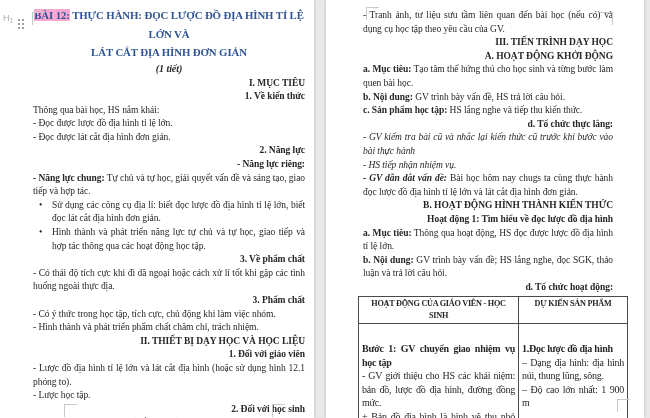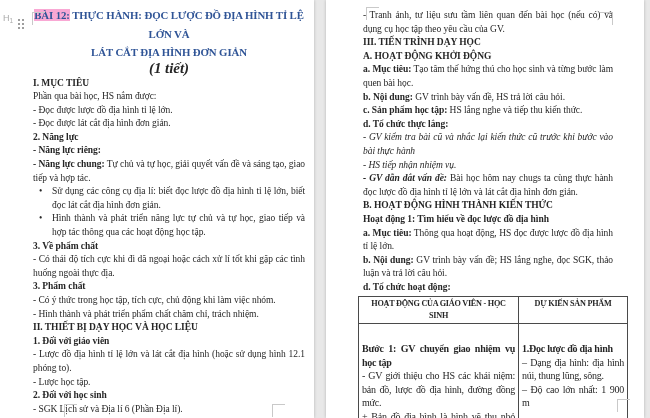--- a/index.html
+++ b/index.html
@@ -15,27 +15,27 @@
   
   .content{position:absolute;font-size:9.5px;line-height:13.6px;
            letter-spacing:-0.05px;text-align:justify;}
   #content1{left:37px;top:6px;width:272px;}   
   #content2{left:37px;top:9px;width:250px;}
 
   .ln{margin:0;}
   .b{font-weight:bold;}
   .i{font-style:italic;}
   .bi{font-weight:bold;font-style:italic;}
-  .hd{font-weight:bold;text-align:left;}
+  .hd{font-weight:bold;text-align:right;}
 
   .title{color:#2f5496;font-weight:bold;text-align:center;
          font-size:10.8px;line-height:18.5px;letter-spacing:-0.1px;}
   .title .hl{background:#f9a8d4;}
   .subtitle{font-weight:bold;font-style:italic;text-align:center;
-            font-size:15px;line-height:13px;margin-bottom:2px;}
+            font-size:10px;line-height:13px;margin-bottom:2px;}
 
   .bullet{position:relative;padding-left:19px;}
   .bullet::before{content:"\2022";position:absolute;left:6px;top:0;color:#262626;}
 
   
   table.activity{border-collapse:collapse;table-layout:fixed;width:269px;
                  margin-left:-5px;margin-top:2px;}
   table.activity th,table.activity td{border:1px solid #4a4a4a;vertical-align:top;}
   table.activity th{font-size:8.2px;line-height:12px;padding:1px 2px;
                     text-align:center;font-weight:bold;letter-spacing:-0.25px;}
@@ -66,21 +66,22 @@
   <div class="page" id="page1">
     <div class="content" id="content1">
       <div class="title">
         <span class="hl">BÀI 12:</span>
         <span>THỰC HÀNH: ĐỌC LƯỢC ĐỒ ĐỊA HÌNH TỈ LỆ LỚN VÀ</span>
       </div>
       <div class="title">LÁT CẮT ĐỊA HÌNH ĐƠN GIẢN</div>
       <div class="subtitle">(1 tiết)</div>
 
       <div class="ln hd">I. MỤC TIÊU</div>
-      <div class="ln">Phần qua bài học, HS nắm được:</div>
+      <div class="ln hd">1. Về kiến thức</div>
+      <div class="ln">Thông qua bài học, HS nắm khái:</div>
       <div class="ln">- Đọc được lược đồ địa hình tỉ lệ lớn.</div>
       <div class="ln">- Đọc được lát cắt địa hình đơn giản.</div>
       <div class="ln hd">2. Năng lực</div>
       <div class="ln hd">- Năng lực riêng:</div>
       <div class="ln">
         <span class="b">- Năng lực chung:</span>
         <span>Tự chủ và tự học, giải quyết vấn đề và sáng tạo, giao tiếp và hợp tác.</span>
       </div>
       <div class="ln bullet">Sử dụng các công cụ địa lí: biết đọc lược đồ địa hình tỉ lệ lớn, biết đọc lát cắt địa hình đơn giản.</div>
       <div class="ln bullet">Hình thành và phát triển năng lực tự chủ và tự học, giao tiếp và hợp tác thông qua các hoạt động học tập.</div>

